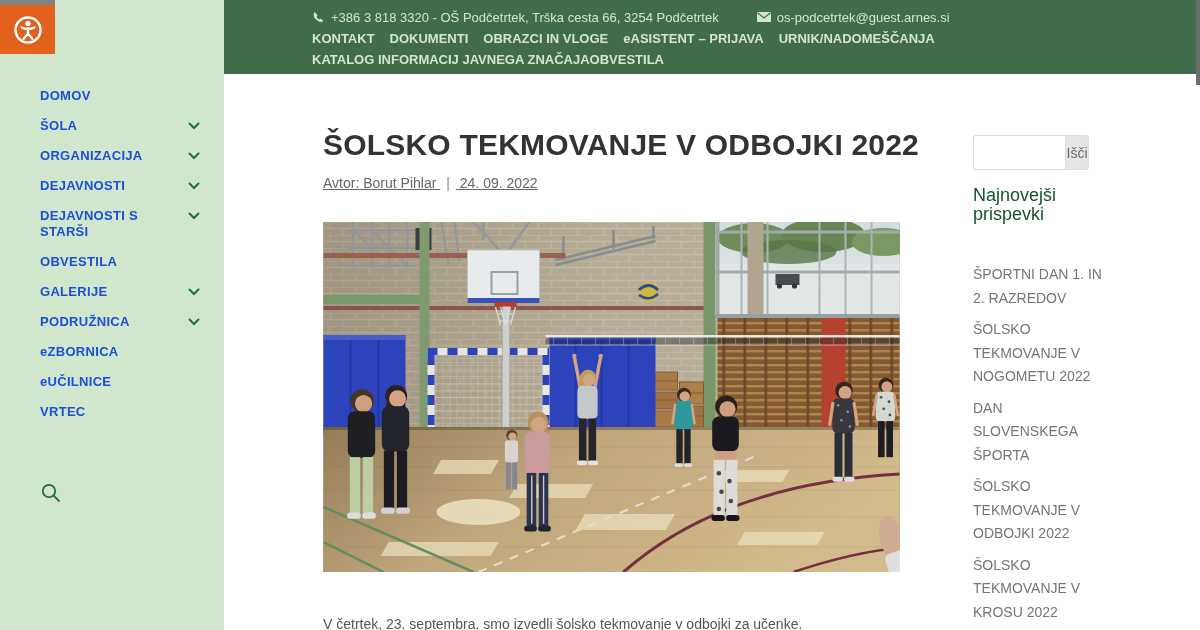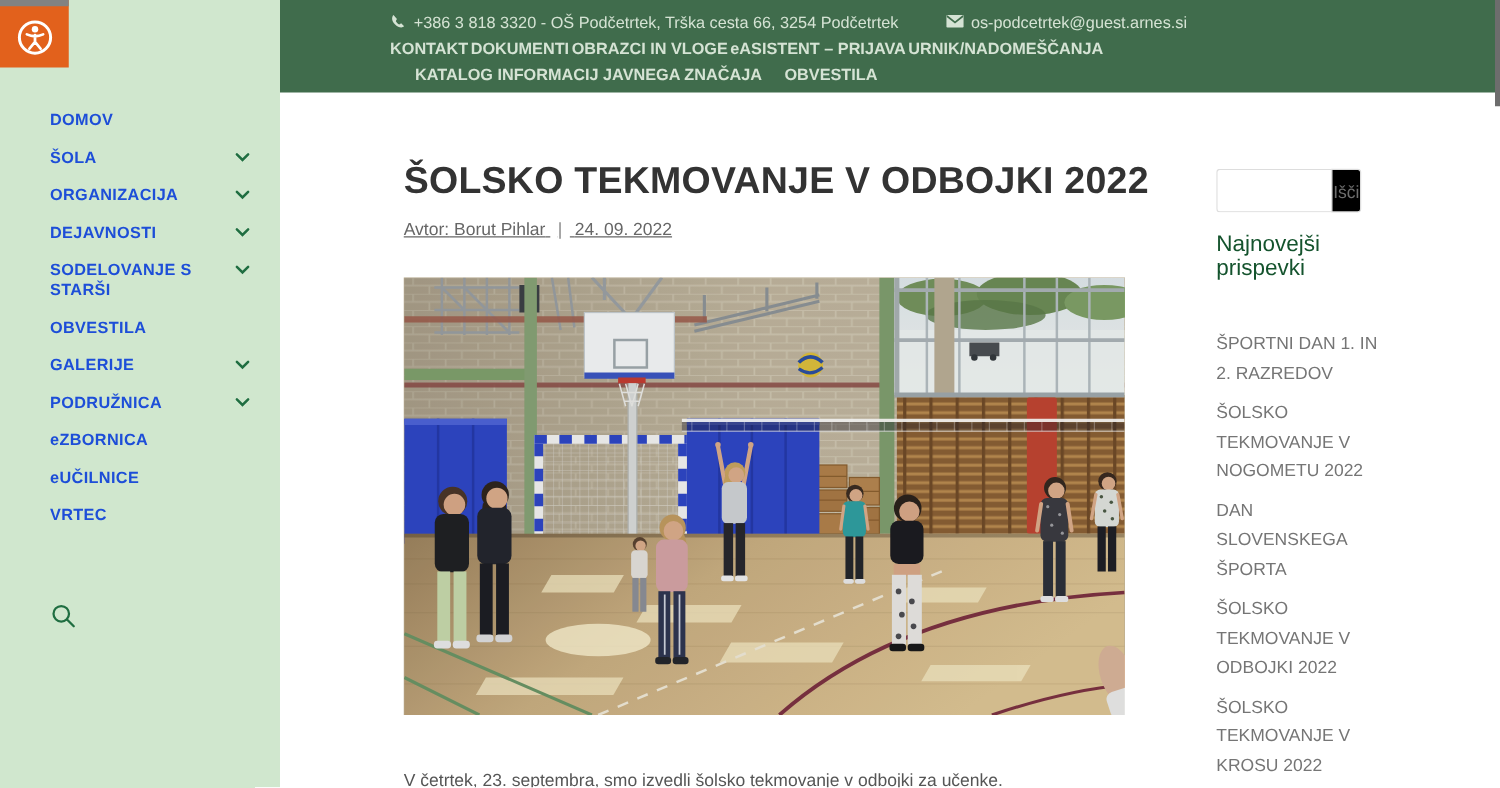--- a/index.html
+++ b/index.html
@@ -18,37 +18,37 @@
   .menu-item .chev { position:absolute; right:0; top:4px; }
   .side-search { position:absolute; left:40px; top:482px; width:22px; height:22px; cursor:pointer; }
 
   
   .topbar { position:absolute; left:224px; top:0; width:976px; height:74px; background:#406c4c;
             color:#d5e3d4; font-size:13px; }
   .topbar .row { position:absolute; left:88px; display:flex; align-items:center; white-space:nowrap; }
   .row.contact { top:9px; height:16px; font-weight:400; }
   .row.contact .ico { display:inline-flex; margin-right:6px; }
   .row.contact .email-group { display:inline-flex; align-items:center; margin-left:38px; }
-  .row.nav1 { top:30px; height:16px; gap:2px; }
-  .row.nav2 { top:51px; height:16px; gap:18px;margin-left:20px; }
+  .row.nav1 { top:30px; height:16px; gap:15px; }
+  .row.nav2 { top:51px; height:16px; gap:0; }
   .navlink { font-weight:600; cursor:pointer; }
 
   
   .post-title { position:absolute; left:323px; top:128px; width:600px; font-size:30px; font-weight:600;
                 color:#333333; letter-spacing:.2px; }
   .byline { position:absolute; left:323px; top:175px; font-size:14px; color:#666666;text-decoration:underline; }
   .byline .sep { margin:0 6px; color:#888888; }
   .photo-wrap { position:absolute; left:323px; top:222px; width:577px; height:350px; overflow:hidden; background:#b9ab90; }
   .excerpt { position:absolute; left:323px; top:612px; width:577px; font-size:14px; color:#555555; line-height:24px; }
 
   
   .searchbox { position:absolute; left:973px; top:135px; width:132px; height:35px; display:flex; }
   .searchbox input { width:92px; height:35px; border:1px solid #dddddd; border-right:none;
                      border-radius:3px 0 0 3px; padding:0 8px; font-size:14px; color:#444; outline:none; }
-  .searchbox button { width:24px; height:35px; border:1px solid #dddddd; background:#000000; color:#6e6e6e;
+  .searchbox button { width:24px; height:35px; border:1px solid #dddddd; background:#e5e5e5; color:#6e6e6e;
                       font-size:14px; border-radius:0 3px 3px 0; cursor:pointer; font-family:inherit; }
   .rail-title { position:absolute; left:973px; top:186px; width:140px; font-size:18px; font-weight:400;
                 color:#14532d; line-height:19px; }
   .rail-posts { position:absolute; left:973px; top:250px; width:136px; list-style:none;margin-top:13px; }
   .rail-posts li { font-size:14px; color:#757575; line-height:23.5px; margin-bottom:8px; cursor:pointer; }
 
   
   .scroll-thumb { position:absolute; right:0; top:0; width:4px; height:85px; background:#6d6d6d; }
 </style>
 </head>
@@ -73,21 +73,21 @@
             <path d="M1.5 1.5 L6 6 L10.5 1.5" fill="none" stroke="#1f6e41" stroke-width="2" stroke-linecap="round"></path>
           </svg></li>
       <li class="menu-item"><span>ORGANIZACIJA</span>
         <svg class="chev" width="12" height="8" viewBox="0 0 12 8">
             <path d="M1.5 1.5 L6 6 L10.5 1.5" fill="none" stroke="#1f6e41" stroke-width="2" stroke-linecap="round"></path>
           </svg></li>
       <li class="menu-item"><span>DEJAVNOSTI</span>
         <svg class="chev" width="12" height="8" viewBox="0 0 12 8">
             <path d="M1.5 1.5 L6 6 L10.5 1.5" fill="none" stroke="#1f6e41" stroke-width="2" stroke-linecap="round"></path>
           </svg></li>
-      <li class="menu-item"><span>SODELOVANJE S STARŠI</span>
+      <li class="menu-item"><span>DEJAVNOSTI S STARŠI</span>
         <svg class="chev" width="12" height="8" viewBox="0 0 12 8">
             <path d="M1.5 1.5 L6 6 L10.5 1.5" fill="none" stroke="#1f6e41" stroke-width="2" stroke-linecap="round"></path>
           </svg></li>
       <li class="menu-item"><span>OBVESTILA</span></li>
       <li class="menu-item"><span>GALERIJE</span>
         <svg class="chev" width="12" height="8" viewBox="0 0 12 8">
             <path d="M1.5 1.5 L6 6 L10.5 1.5" fill="none" stroke="#1f6e41" stroke-width="2" stroke-linecap="round"></path>
           </svg></li>
       <li class="menu-item"><span>PODRUŽNICA</span>
         <svg class="chev" width="12" height="8" viewBox="0 0 12 8">

